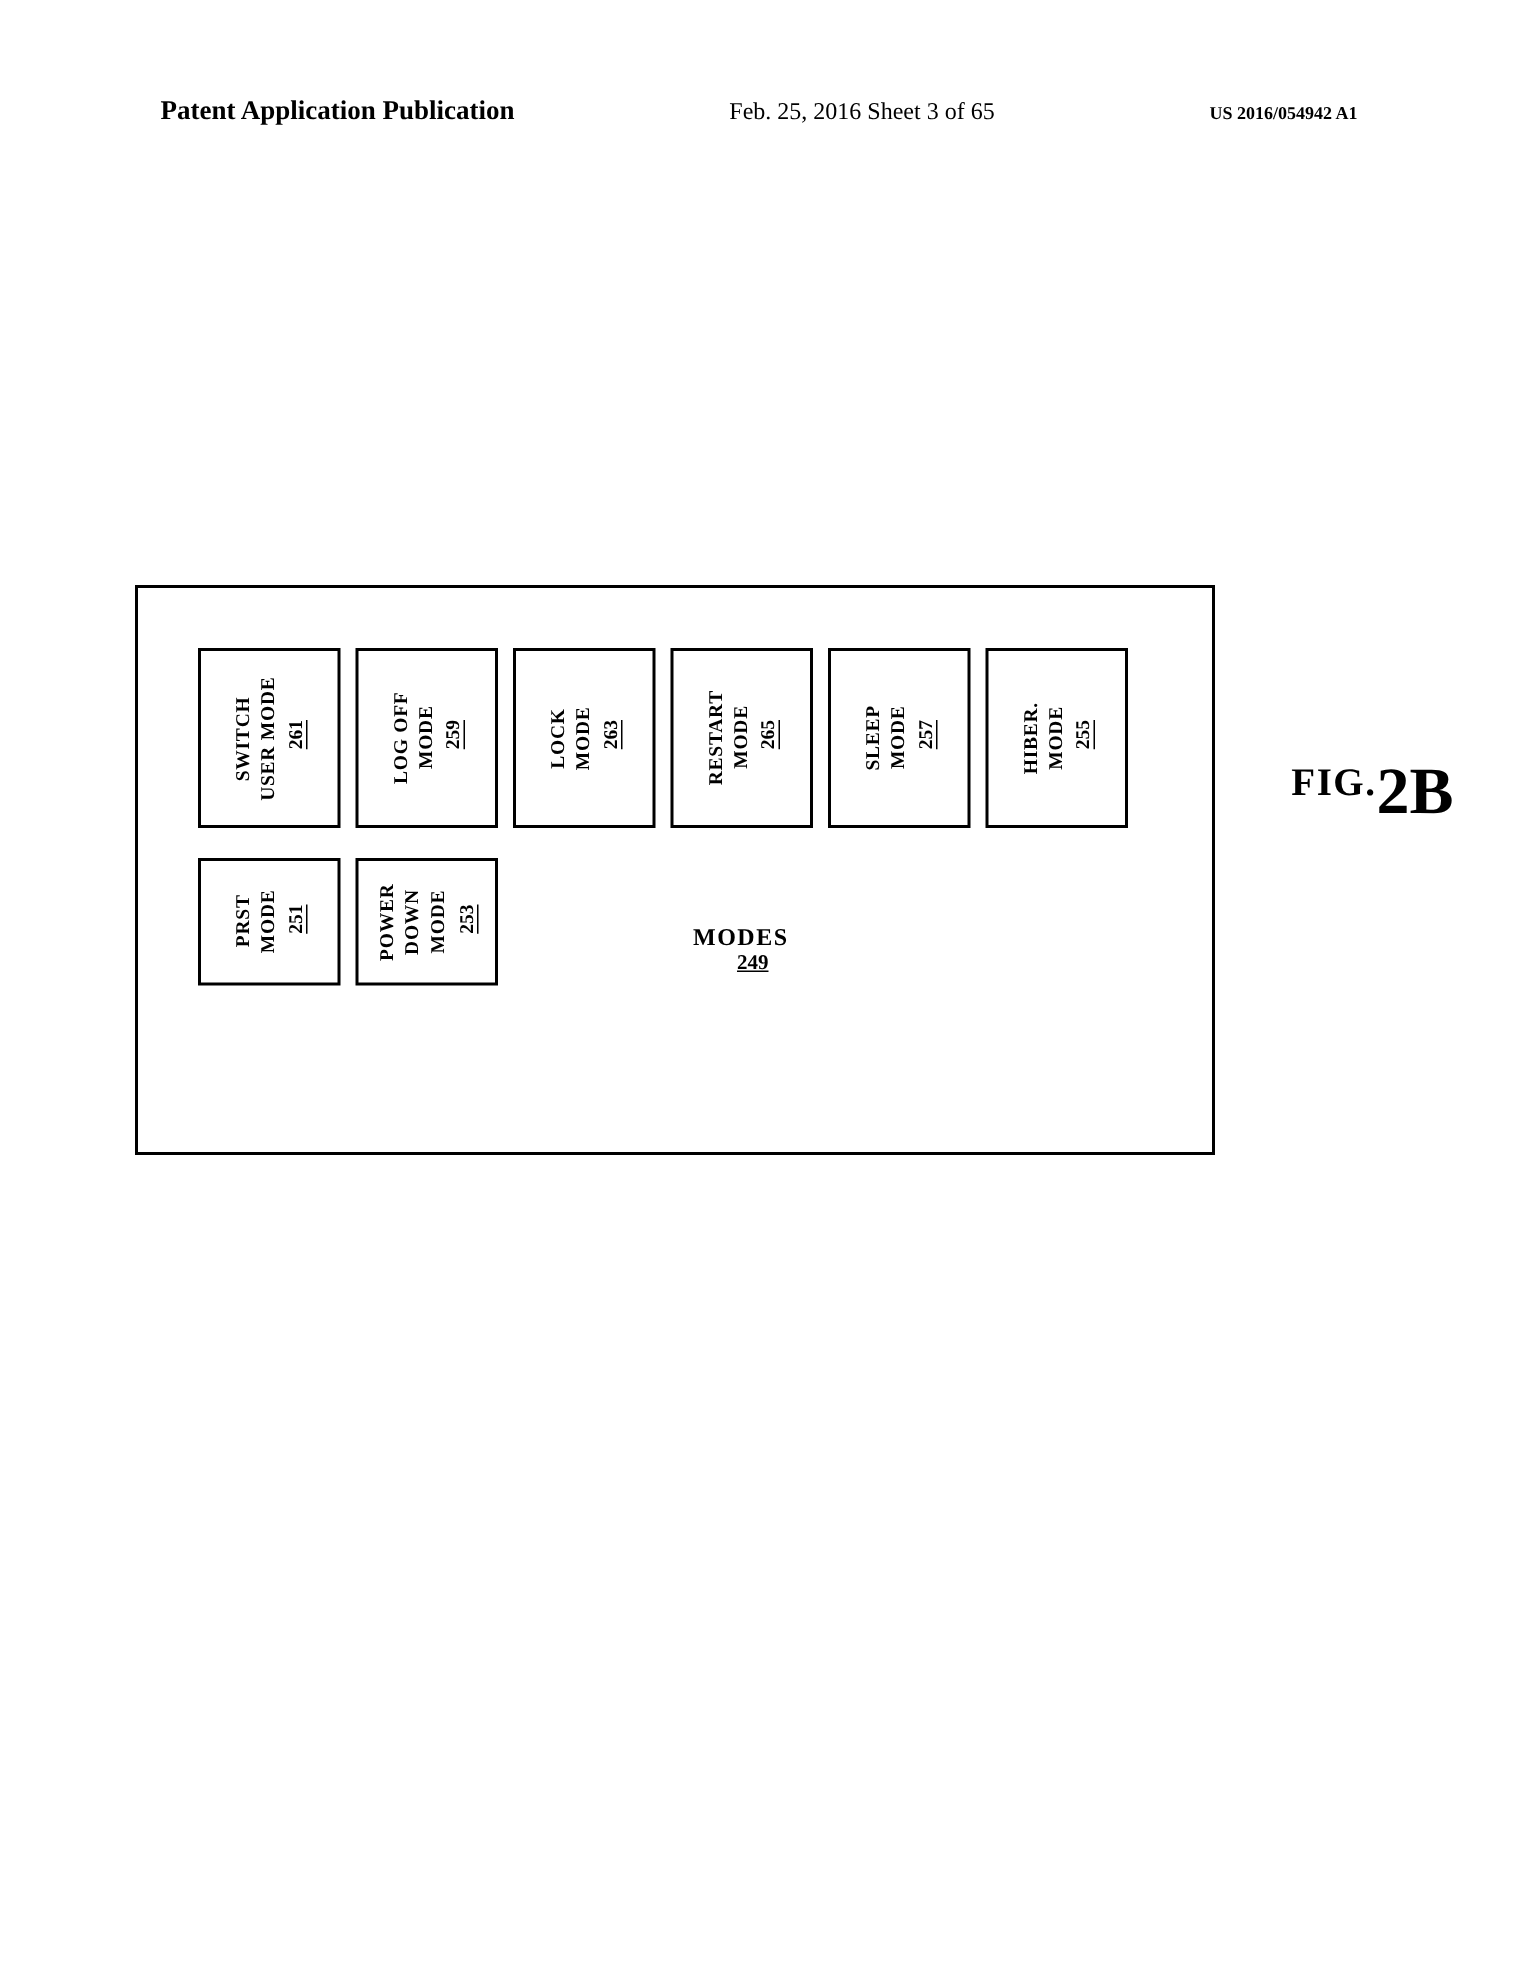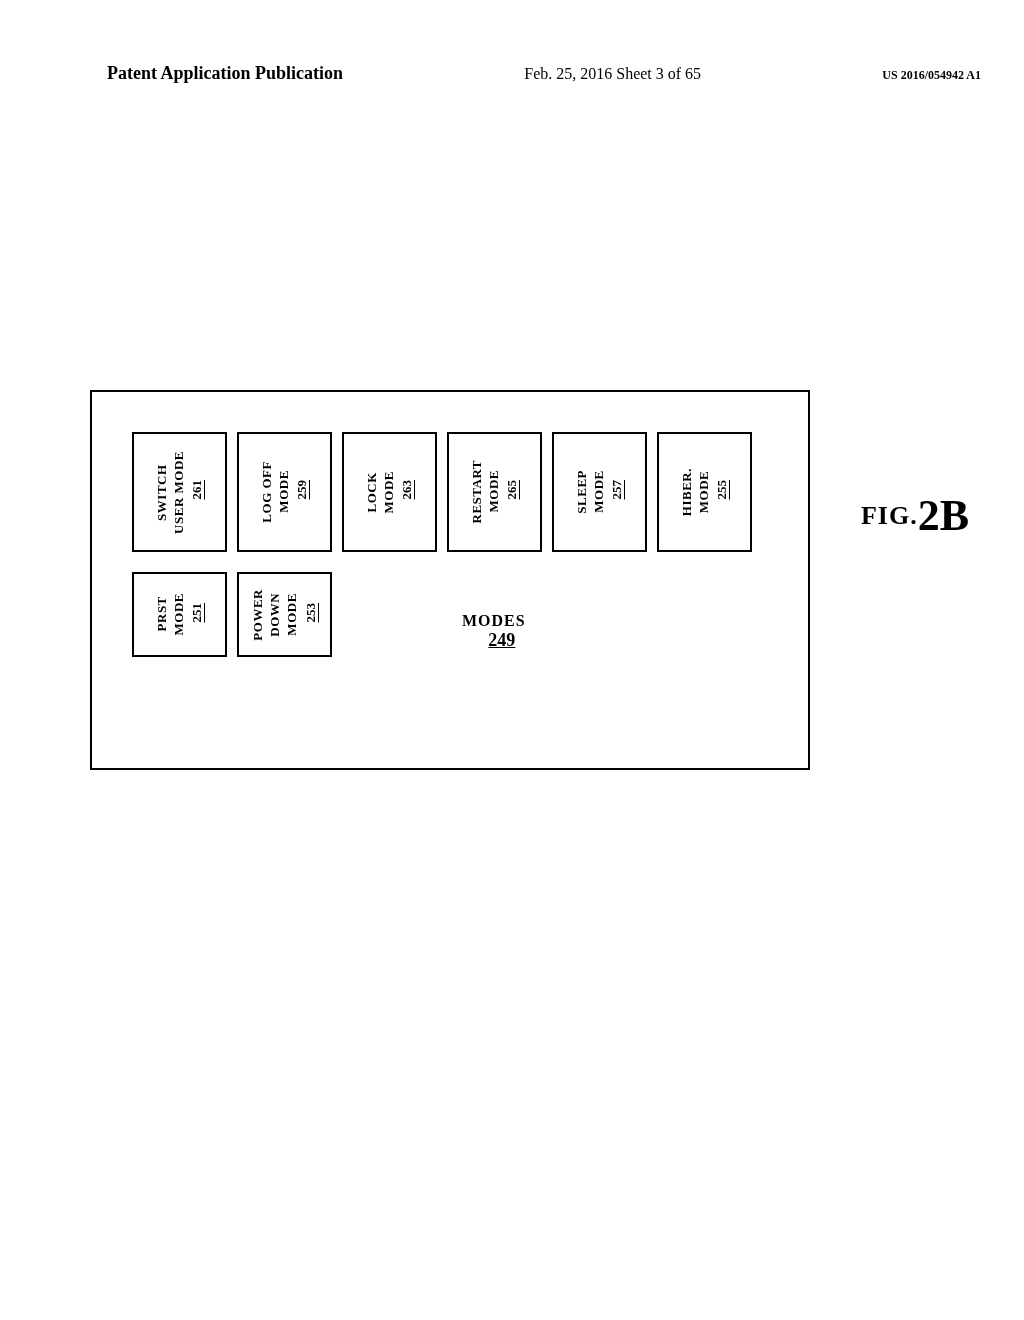--- a/index.html
+++ b/index.html
@@ -14,25 +14,25 @@
       background: #ffffff;
       font-family: 'Times New Roman', Times, serif;
       position: relative;
       overflow: hidden;
     }
 
     .page-header {
       position: absolute;
       top: 63px;
       left: 0;
-      right: 0;
+      right: 12px;
       display: flex;
       justify-content: space-between;
       align-items: baseline;
-      padding: 0 43px 0 107px;
+      padding: 0 107px 0 107px;
     }
 
     .header-left {
       font-size: 18px;
       font-weight: bold;
     }
 
     .header-center {
       font-size: 16px;
       text-align: center;
@@ -128,21 +128,21 @@
       gap: 2px;
     }
 
     .modes-text {
       font-size: 16px;
       font-weight: bold;
       letter-spacing: 1px;
     }
 
     .modes-number {
-      font-size: 18px;
+      font-size: 14px;
       font-weight: bold;
       text-decoration: underline;
       text-align: center;
       margin-left: 16px;
     }
 
   </style>
 </head>
 <body>
 
@@ -222,14 +222,14 @@
         <div class="modes-number">249</div>
       </div>
 
     </div>
 
   </div>
 </div>
 
 <div style="position:absolute; top: 490px; right: 55px; display:flex; align-items:center;">
   <div style="font-size:26px; font-weight:bold; letter-spacing:1px;">FIG.</div>
-  <div style="font-size:44px; font-weight:bold;">2B</div>
+  <div style="font-size:44px; font-weight:bold;margin-top:12px;">2B</div>
 </div>
 
 </body></html>

